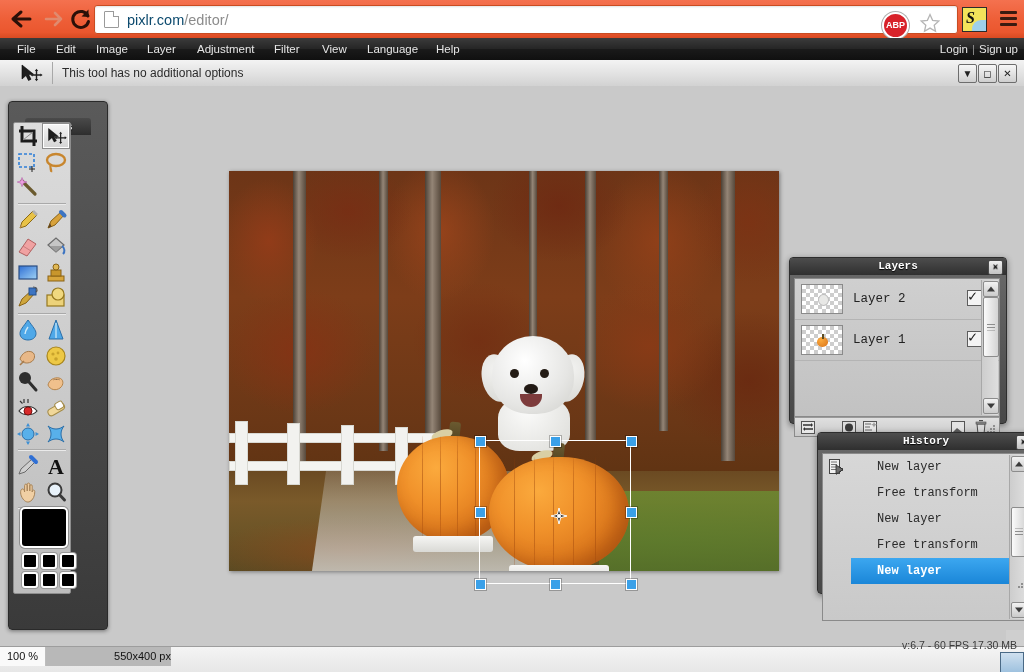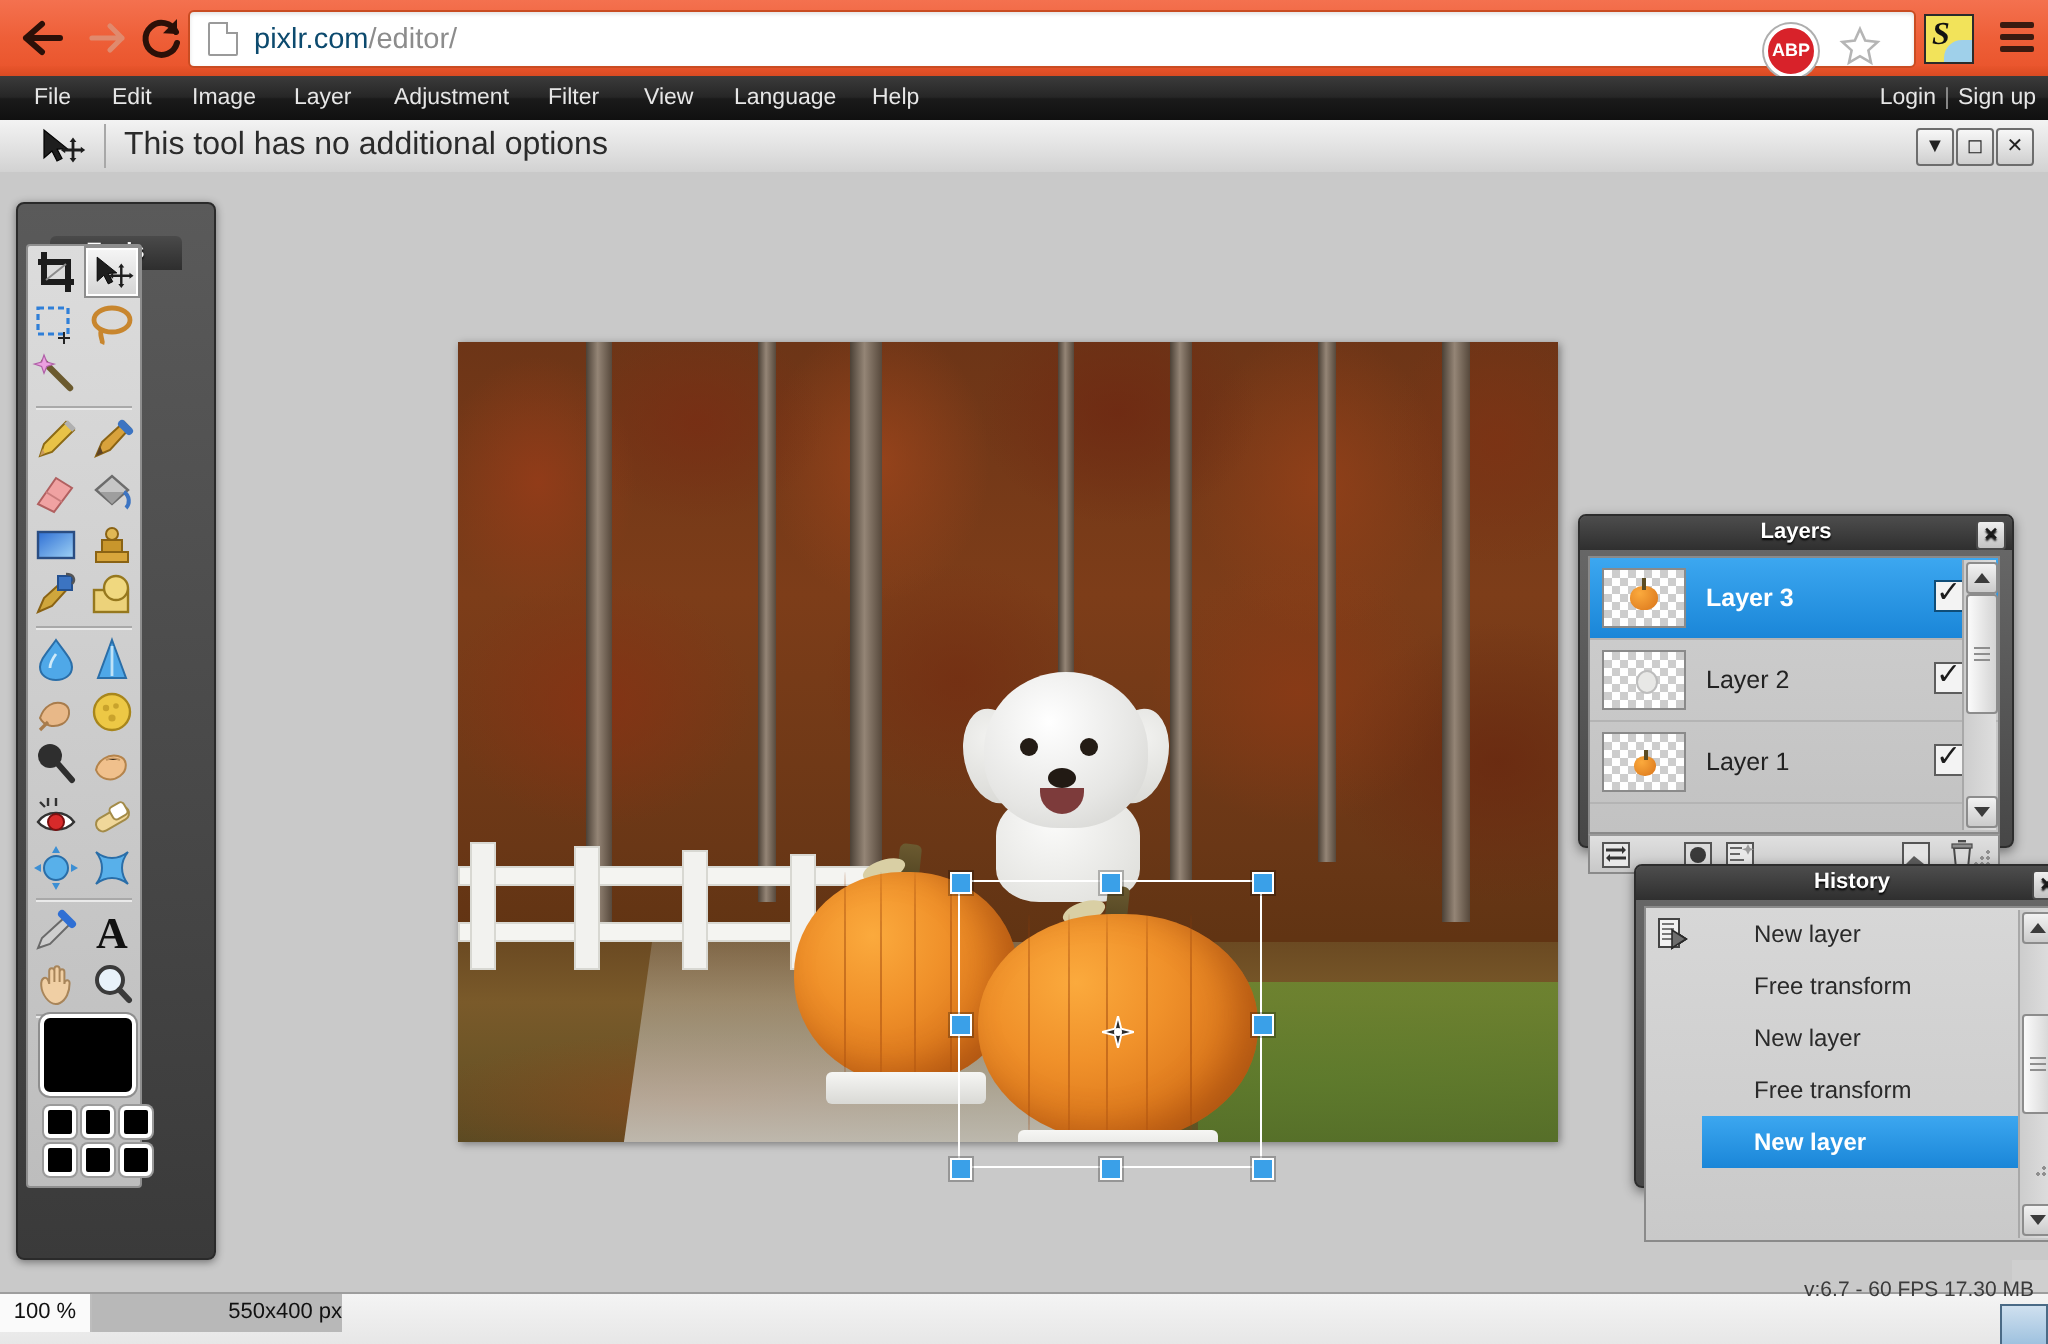--- a/index.html
+++ b/index.html
@@ -68,21 +68,21 @@
 
   
   #optionsbar{
     position:absolute;left:0;top:60px;width:1024px;height:26px;
     background:linear-gradient(to bottom,#f3f3f3 0%,#e3e3e3 50%,#d2d2d2 100%);
     border-bottom:1px solid #8a8a8a;
   }
   #opt-tool-icon{position:absolute;left:18px;top:3px;width:28px;height:20px;}
   #opt-div{position:absolute;left:52px;top:2px;width:1px;height:22px;background:#a8a8a8;}
   #opt-text{position:absolute;left:62px;top:0;height:26px;line-height:26px;
-    font-size:16px;color:#2b2b2b;}
+    font-size:12px;color:#2b2b2b;}
   .winbtn{position:absolute;top:4px;width:17px;height:17px;
     background:linear-gradient(to bottom,#f7f7f7,#cfcfcf);
     border:1px solid #6d6d6d;border-radius:2px;cursor:pointer;}
   .winbtn .gl{position:absolute;left:50%;top:50%;transform:translate(-50%,-50%);
     font-size:10px;color:#222;line-height:1;}
 
   
   #workspace{
     position:absolute;left:0;top:86px;width:1008px;height:560px;
     background:#c9c9c9;
@@ -188,21 +188,21 @@
 
   
   #xform{position:absolute;left:475px;top:436px;width:160px;height:152px;pointer-events:none;}
   #xform .edge{position:absolute;background:#ffffff;}
   .handle{position:absolute;width:9px;height:9px;background:#3aa0e8;border:1px solid #ffffff;
     box-shadow:0 0 0 1px rgba(0,0,0,.25);pointer-events:auto;cursor:pointer;}
   #pivot{position:absolute;left:76px;top:72px;width:16px;height:16px;pointer-events:auto;}
 
   
   .panel{position:absolute;background:linear-gradient(to bottom,#6a6a6a,#474747);
-    border:1px solid #2d2d2d;border-radius:4px;box-shadow:0 2px 6px rgba(0,0,0,.45);}
+    border:1px solid #2d2d2d;border-radius:4px;box-shadow:0 2px 6px rgba(0,0,0,.45);font-family:Liberation Mono, monospace;}
   .panel-title{height:17px;line-height:17px;text-align:center;color:#fff;font-size:11px;
     font-weight:bold;text-shadow:0 1px 1px #000;
     background:linear-gradient(to bottom,#4d4d4d,#2f2f2f);
     border-top-left-radius:3px;border-top-right-radius:3px;position:relative;cursor:move;}
   .panel-close{position:absolute;right:3px;top:2px;width:13px;height:13px;
     background:linear-gradient(to bottom,#efefef,#c2c2c2);border:1px solid #4a4a4a;border-radius:2px;
     color:#1a1a1a;font-size:9px;line-height:12px;text-align:center;cursor:pointer;font-weight:bold;}
   .panel-body{position:absolute;background:#d6d6d6;border:1px solid #8a8a8a;}
 
   
@@ -679,28 +679,20 @@
   </div>
 </div>
 
 <div class="panel" id="layers-panel">
   <div class="panel-title">
     <span>Layers</span>
     <span class="panel-close">✕</span>
   </div>
   <div class="panel-body" id="layers-body">
 
-    <div class="layer-row sel">
-      <div class="layer-thumb">
-        <div style="position:absolute;left:13px;top:8px;width:14px;height:12px;border-radius:48%;background:radial-gradient(circle at 35% 30%,#fbaa3d,#d9741a);"></div>
-        <div style="position:absolute;left:19px;top:4px;width:2px;height:6px;background:#5c4c22;"></div>
-      </div>
-      <div class="layer-name">Layer 3</div>
-      <div class="layer-check"></div>
-    </div>
 
     <div class="layer-row">
       <div class="layer-thumb">
         <div style="position:absolute;left:16px;top:9px;width:9px;height:10px;border-radius:50%;background:#e8e8e6;border:1px solid #bdbdbd;"></div>
       </div>
       <div class="layer-name">Layer 2</div>
       <div class="layer-check"></div>
     </div>
 
     <div class="layer-row">

